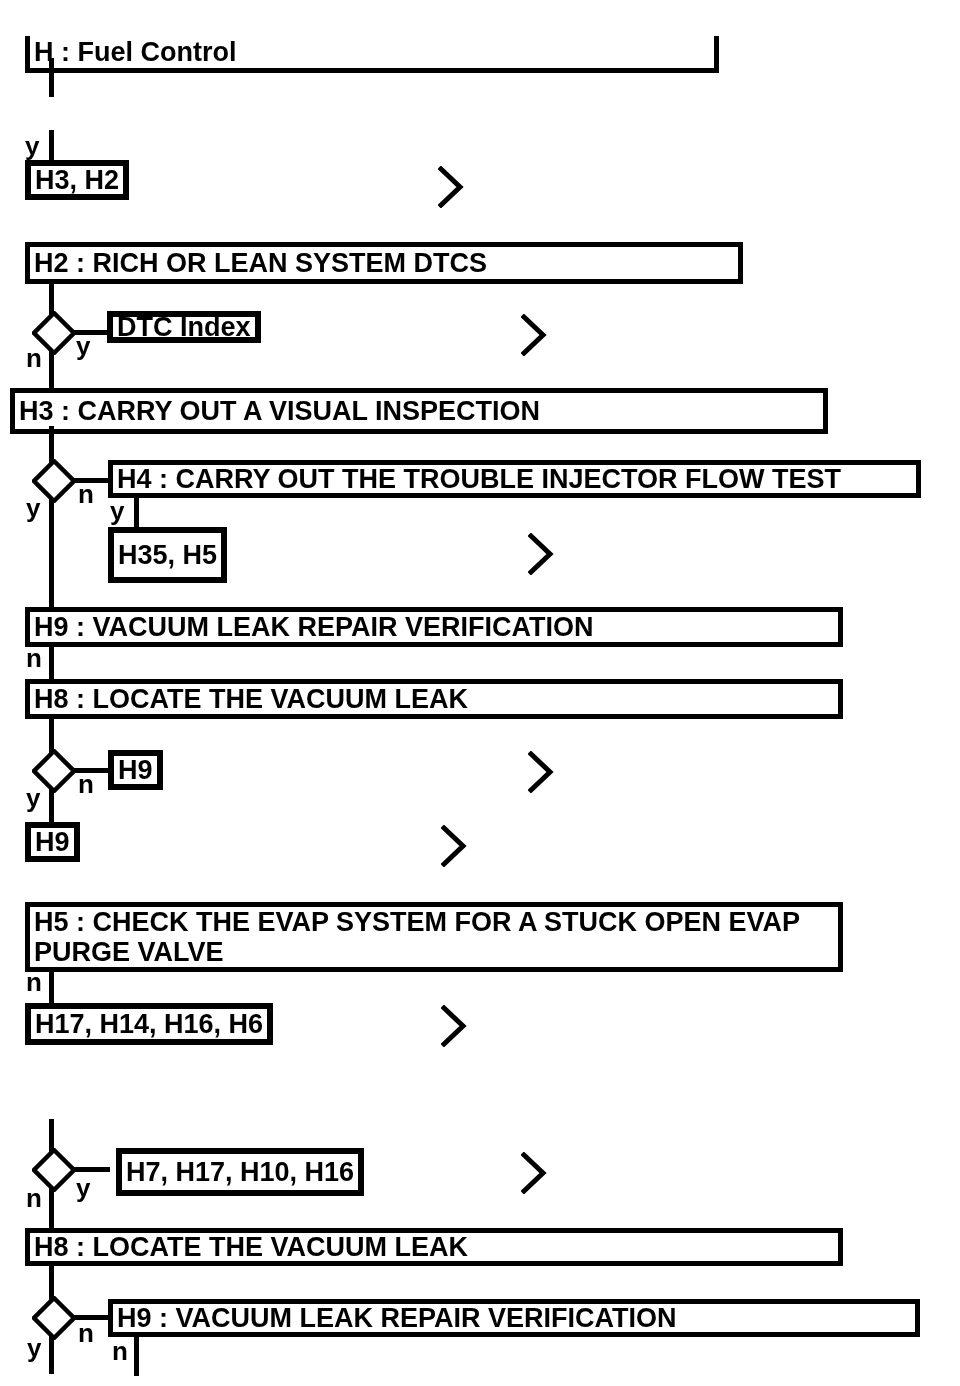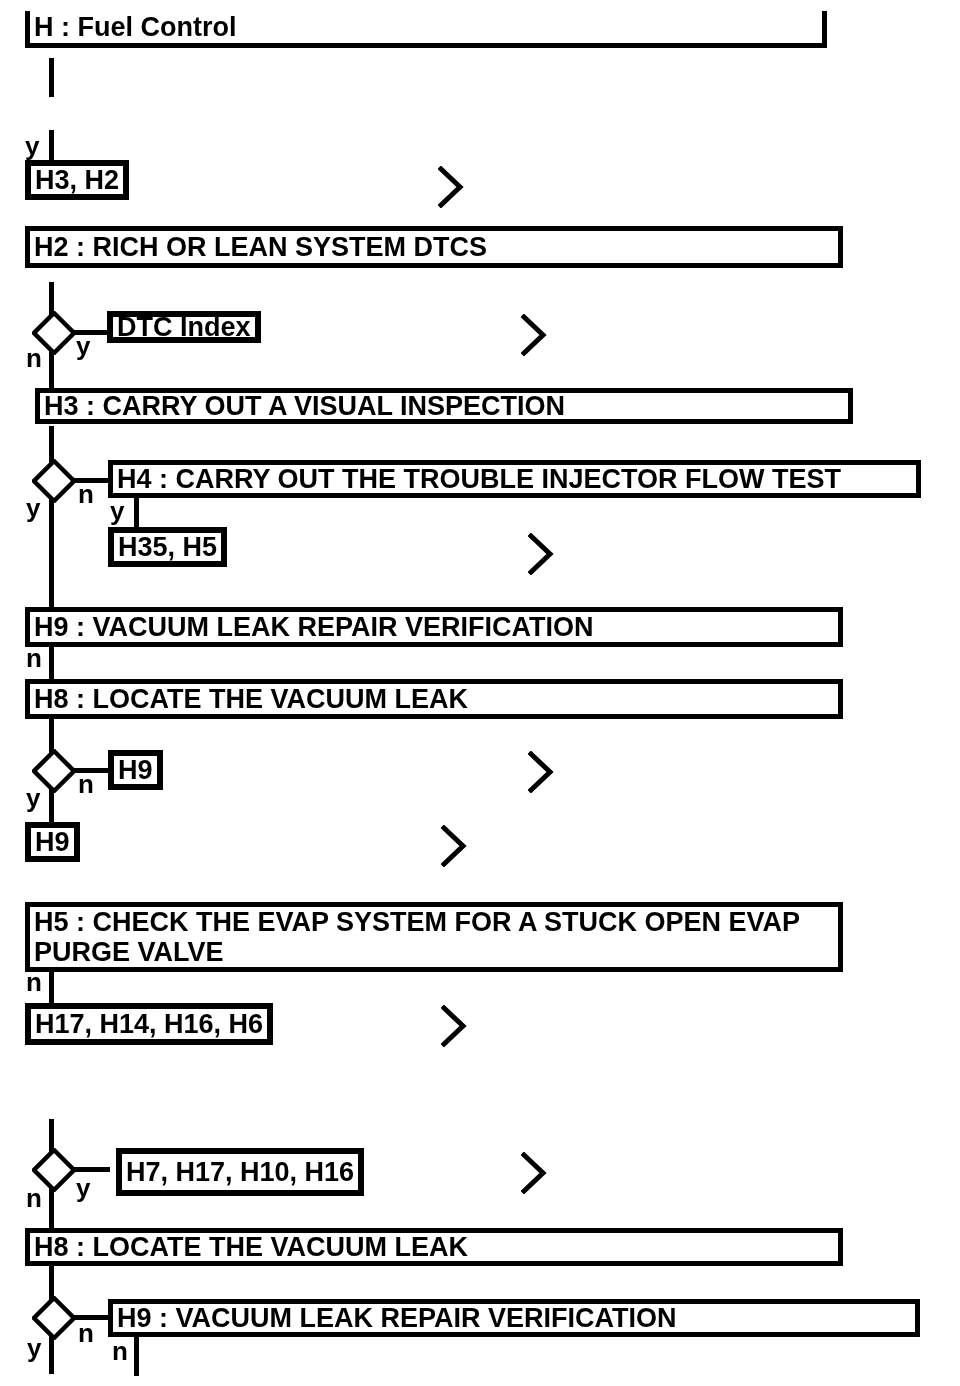--- a/index.html
+++ b/index.html
@@ -20,73 +20,73 @@
   .vline{position:absolute;width:5px;background:#000;}
   .hline{position:absolute;height:5px;background:#000;}
   .lbl{position:absolute;font-size:26px;line-height:1;}
   svg{position:absolute;display:block;}
 </style>
 </head>
 <body>
 
 <div id="stage">
 
-  <div class="box open-top" style="left:25px;top:11px;width:802px;height:37px;">
+  <div class="box open-top" style="left:25px;top:36px;width:694px;height:37px;">
     <span>H : Fuel Control</span>
   </div>
 
   <div class="vline" style="left:49px;top:58px;height:39px;"></div>
 
   <div class="lbl" style="left:25px;top:133px;">y</div>
   <div class="vline" style="left:49px;top:130px;height:32px;"></div>
 
   <div class="box small" style="left:25px;top:160px;height:40px;">
     <span>H3, H2</span>
   </div>
   <svg style="left:438px;top:166px;" width="26" height="42" viewBox="0 0 26 42">
     <polyline points="3,3 22,21 3,39" fill="none" stroke="#000" stroke-width="5" stroke-linecap="square"></polyline>
   </svg>
 
-  <div class="box" style="left:25px;top:226px;width:818px;height:42px;">
+  <div class="box" style="left:25px;top:242px;width:718px;height:42px;">
     <span>H2 : RICH OR LEAN SYSTEM DTCS</span>
   </div>
   <div class="vline" style="left:49px;top:282px;height:33px;"></div>
 
   <svg style="left:32px;top:311px;" width="44" height="44" viewBox="0 0 44 44">
     <polygon points="22,2 42,22 22,42 2,22" fill="#fff" stroke="#000" stroke-width="4.5"></polygon>
   </svg>
   <div class="lbl" style="left:76px;top:333px;">y</div>
   <div class="lbl" style="left:26px;top:345px;">n</div>
   <div class="hline" style="left:72px;top:330px;width:37px;"></div>
   <div class="box small" style="left:107px;top:311px;height:32px;">
     <span>DTC Index</span>
   </div>
   <svg style="left:521px;top:314px;" width="26" height="42" viewBox="0 0 26 42">
     <polyline points="3,3 22,21 3,39" fill="none" stroke="#000" stroke-width="5" stroke-linecap="square"></polyline>
   </svg>
   <div class="vline" style="left:49px;top:351px;height:39px;"></div>
 
-  <div class="box" style="left:35px;top:388px;width:818px;height:36px;">
+  <div class="box" style="left:10px;top:388px;width:818px;height:46px;">
     <span>H3 : CARRY OUT A VISUAL INSPECTION</span>
   </div>
   <div class="vline" style="left:49px;top:426px;height:37px;"></div>
 
   <svg style="left:32px;top:459px;" width="44" height="44" viewBox="0 0 44 44">
     <polygon points="22,2 42,22 22,42 2,22" fill="#fff" stroke="#000" stroke-width="4.5"></polygon>
   </svg>
   <div class="lbl" style="left:78px;top:481px;">n</div>
   <div class="lbl" style="left:26px;top:495px;">y</div>
   <div class="hline" style="left:72px;top:478px;width:38px;"></div>
 
   <div class="box" style="left:108px;top:460px;width:813px;height:38px;">
     <span>H4 : CARRY OUT THE TROUBLE INJECTOR FLOW TEST</span>
   </div>
   <div class="lbl" style="left:110px;top:498px;">y</div>
   <div class="vline" style="left:134px;top:496px;height:33px;"></div>
-  <div class="box small" style="left:108px;top:527px;height:40px;">
+  <div class="box small" style="left:108px;top:527px;height:56px;">
     <span>H35, H5</span>
   </div>
   <svg style="left:528px;top:533px;" width="26" height="42" viewBox="0 0 26 42">
     <polyline points="3,3 22,21 3,39" fill="none" stroke="#000" stroke-width="5" stroke-linecap="square"></polyline>
   </svg>
   <div class="vline" style="left:49px;top:498px;height:111px;"></div>
 
   <div class="box" style="left:25px;top:607px;width:818px;height:40px;">
     <span>H9 : VACUUM LEAK REPAIR VERIFICATION</span>
   </div>

